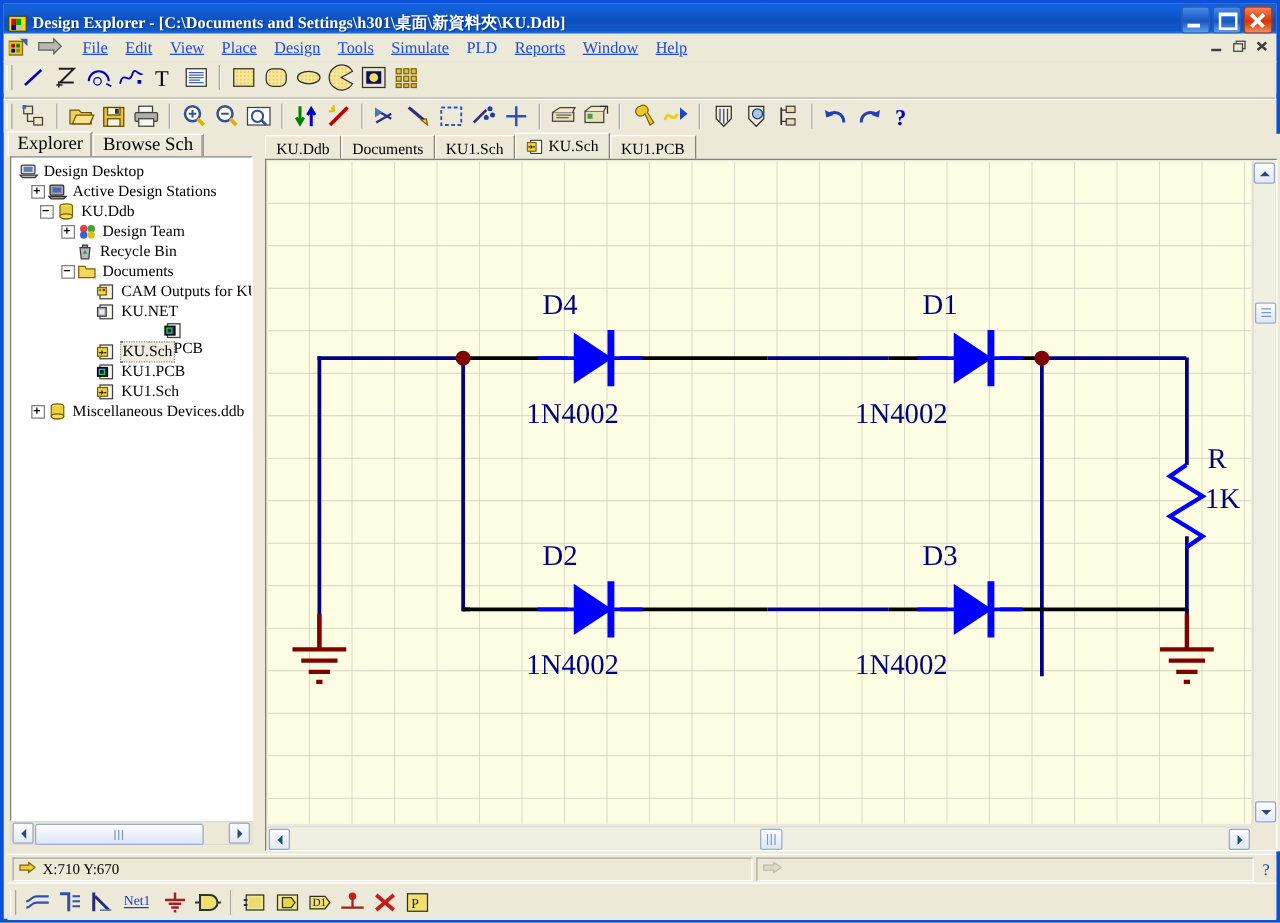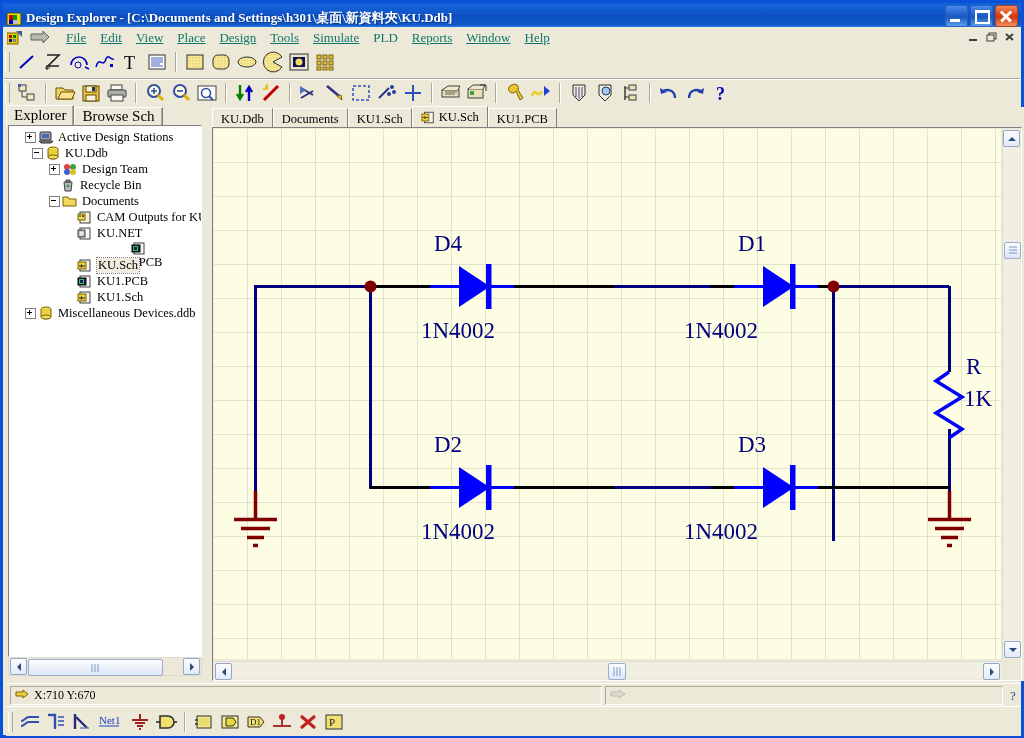--- a/index.html
+++ b/index.html
@@ -49,21 +49,21 @@
 
   
   .menubar{
     position:absolute;left:0;top:24px;width:1018px;height:22px;
     background:#ece9d8;display:flex;align-items:center;
     border-bottom:1px solid #d8d4c0;
   }
   .menu-appicon{width:16px;height:16px;margin-left:4px;margin-right:6px;position:relative;}
   .menu-doc{width:22px;height:16px;margin-right:8px;position:relative;}
   .menu-item{
-    padding:2px 7px;font-family:"Liberation Serif",serif;font-size:13px;color:#0f766e;
+    padding:2px 7px;font-family:"Liberation Serif",serif;font-size:13px;color:#1d4ed8;
     white-space:nowrap;
   }
   .menu-item u{text-decoration:underline;}
   .mdi-btns{position:absolute;right:4px;top:3px;display:flex;gap:3px;}
   .mdi-b{width:15px;height:14px;position:relative;font-size:10px;color:#404040;
     display:flex;align-items:center;justify-content:center;font-family:"Liberation Sans",sans-serif;}
 
   
   .toolbar{
     position:absolute;left:0;width:1018px;height:26px;background:#ece9d8;
@@ -527,20 +527,30 @@
 
   <div class="leftpanel">
     <div class="tabsrow">
       <div class="ptab active"><span>Explorer</span></div>
       <div class="ptab"><span>Browse Sch</span></div>
     </div>
 
     <div class="treebox">
       <div class="tree">
 
+        <div class="trow" style="padding-left:4px;">
+          <div class="ticon">
+            <svg width="16" height="14" viewBox="0 0 16 14">
+              <rect x="2" y="2" width="11" height="7" rx="1" fill="#d8d8d8" stroke="#404040"></rect>
+              <rect x="4" y="3.5" width="7" height="4" fill="#6080b8"></rect>
+              <path d="M1 10 L15 10 L13 12 L3 12 Z" fill="#b8b8b8" stroke="#404040"></path>
+            </svg>
+          </div>
+          <span class="tlabel">Design Desktop</span>
+        </div>
 
         <div class="trow" style="padding-left:16px;">
           <div class="texp plus"></div>
           <div class="ticon">
             <svg width="16" height="14" viewBox="0 0 16 14">
               <rect x="2" y="2" width="11" height="8" rx="1" fill="#a0a0b0" stroke="#303030"></rect>
               <rect x="4" y="4" width="7" height="4" fill="#4868a8"></rect>
               <path d="M1 11 L15 11 L13 13 L3 13 Z" fill="#909090" stroke="#303030"></path>
             </svg>
           </div>

